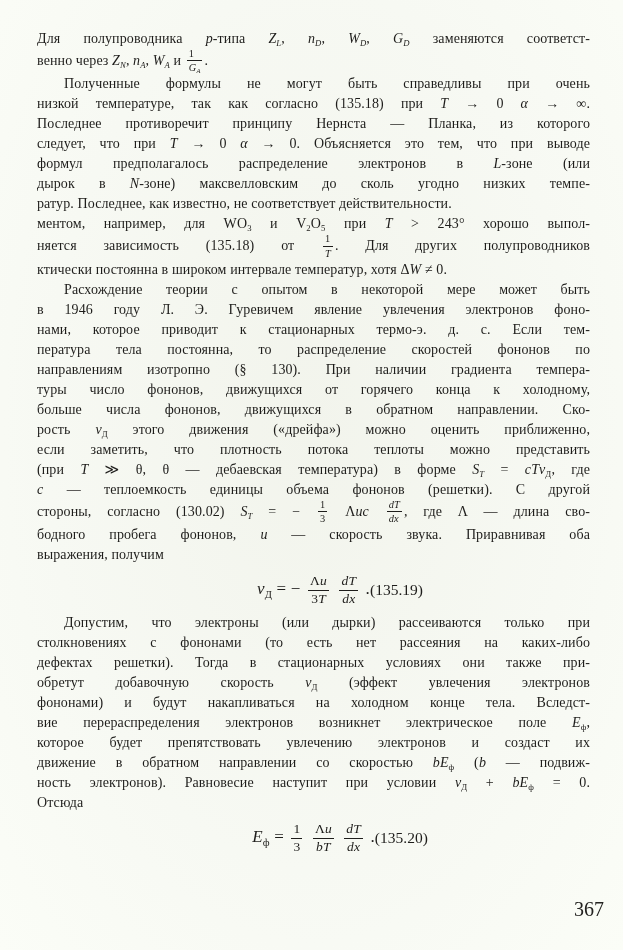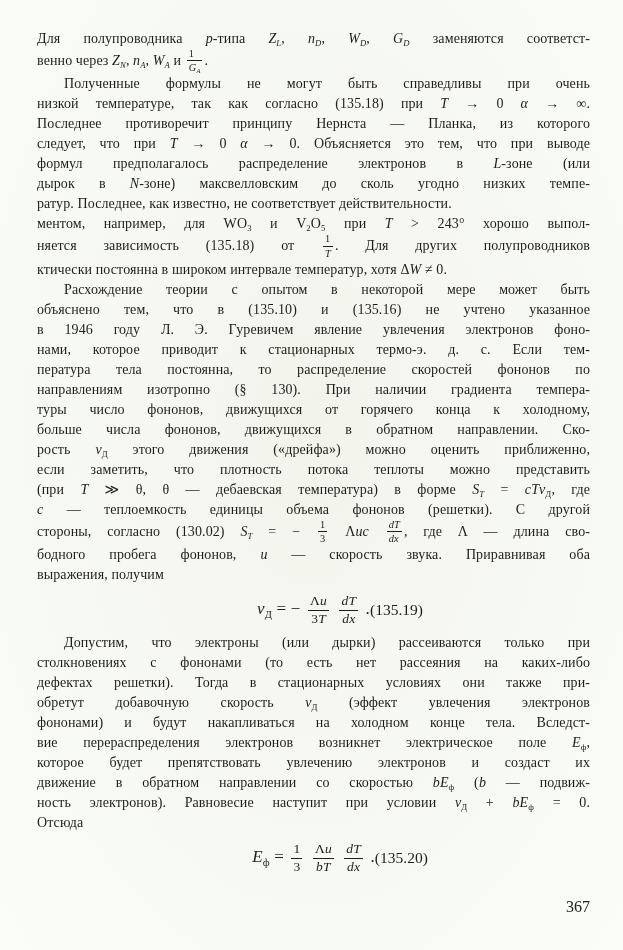--- a/index.html
+++ b/index.html
@@ -54,23 +54,23 @@
     display: flex;
     align-items: center;
     margin: 9px 0 7px;
   }
   .eq-spacer { flex: 1 1 0; }
   .eq-number { flex: 1 1 0; text-align: left; font-size: 15.5px; }
   .eq-body { font-size: 17px; letter-spacing: 0.2px; }
   .equation .fr { font-size: 13.5px; top: 0; margin: 0 3px; }
   .page-number {
     position: absolute;
-    right: 33px;
+    right: 19px;
     top: 898px;
-    font-size: 16px;
+    font-size: 20px;
     color: #232220;
   }
 </style>
 </head>
 <body>
 
 <div class="page-inner">
     <div class="para">
       <div class="line">Для полупроводника <i>p</i>-типа <i>Z<sub>L</sub></i>, <i>n<sub>D</sub></i>, <i>W<sub>D</sub></i>, <i>G<sub>D</sub></i> заменяются соответст-</div>
       <div class="line last">венно через <i>Z<sub>N</sub></i>, <i>n<sub>A</sub></i>, <i>W<sub>A</sub></i> и <span class="fr">
@@ -90,21 +90,20 @@
     <div class="para">
       <div class="line">ментом, например, для WO<sub>3</sub> и V<sub>2</sub>O<sub>5</sub> при <i>T</i> &gt; 243° хорошо выпол-</div>
       <div class="line">няется зависимость (135.18) от <span class="fr">
           <span class="fn">1</span>
           <span class="fd"><i>T</i></span>
         </span>. Для других полупроводников</div>
       <div class="line last">ктически постоянна в широком интервале температур, хотя Δ<i>W</i> ≠ 0.</div>
     </div>
     <div class="para">
       <div class="line indent">Расхождение теории с опытом в некоторой мере может быть</div>
-      <div class="line">объяснено тем, что в (135.10) и (135.16) не учтено указанное</div>
       <div class="line">в 1946 году Л. Э. Гуревичем явление увлечения электронов фоно-</div>
       <div class="line">нами, которое приводит к стационарных термо-э. д. с. Если тем-</div>
       <div class="line">пература тела постоянна, то распределение скоростей фононов по</div>
       <div class="line">направлениям изотропно (§ 130). При наличии градиента темпера-</div>
       <div class="line">туры число фононов, движущихся от горячего конца к холодному,</div>
       <div class="line">больше числа фононов, движущихся в обратном направлении. Ско-</div>
       <div class="line">рость <i>v</i><sub>Д</sub> этого движения («дрейфа») можно оценить приближенно,</div>
       <div class="line">если заметить, что плотность потока теплоты можно представить</div>
       <div class="line">(при <i>T</i> ≫ θ, θ — дебаевская температура) в форме <i>S<sub>T</sub></i> = <i>cTv</i><sub>Д</sub>, где</div>
       <div class="line"><i>c</i> — теплоемкость единицы объема фононов (решетки). С другой</div>

